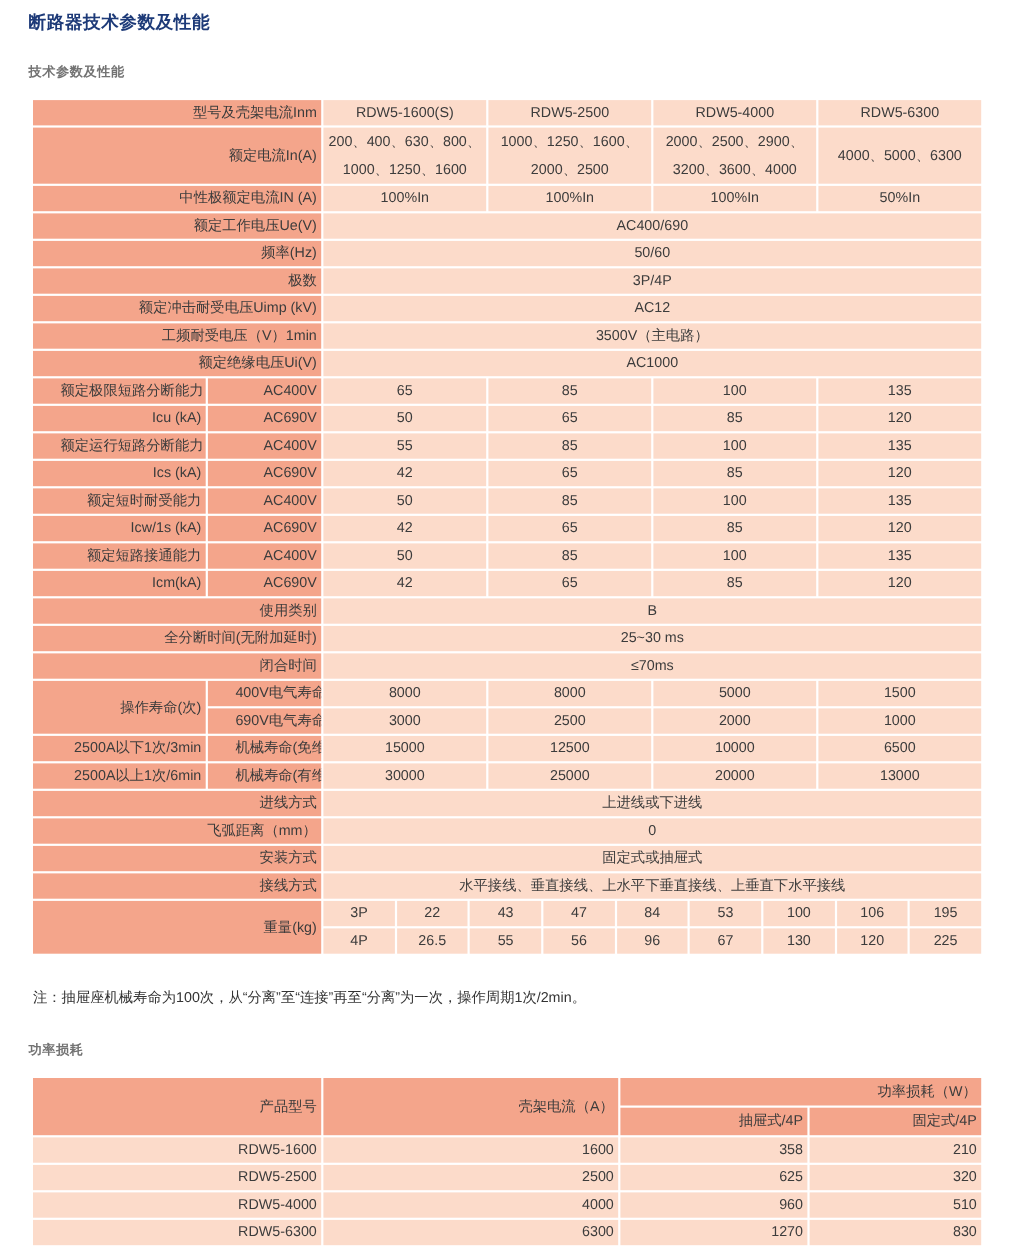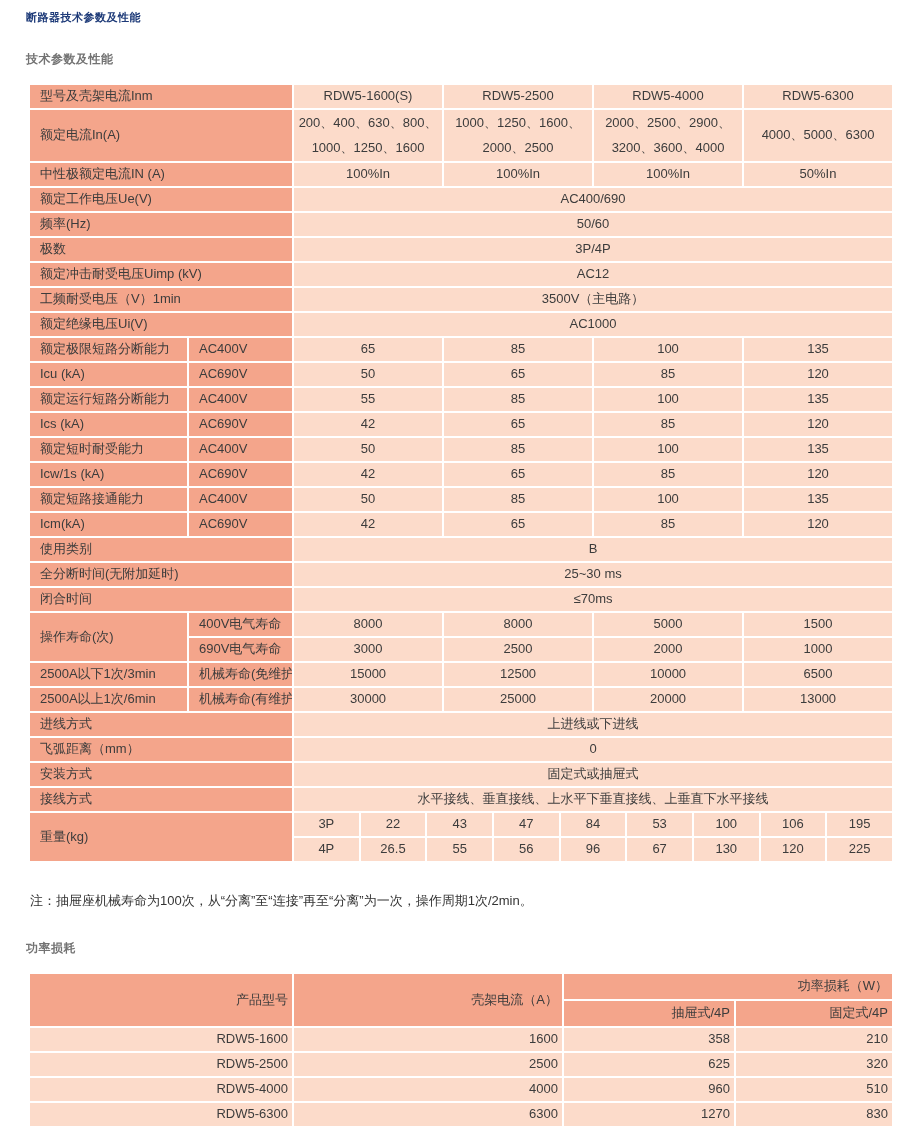--- a/index.html
+++ b/index.html
@@ -5,43 +5,43 @@
   * { box-sizing: border-box; }
   html, body { margin: 0; padding: 0; background: #ffffff; }
   body {
     width: 920px; height: 1137px; overflow: hidden;
     font-family: "Liberation Sans", "DejaVu Sans", sans-serif;
     color: #3c3c3c;
   }
   .page { padding: 10px 24px 0 30px; }
 
   .doc-title {
-    font-size: 11px; font-weight: 700; color: #1d3a78;
+    font-size: 16px; font-weight: 700; color: #1d3a78;
     margin: 0 0 0 -4px; letter-spacing: 0.5px;
   }
   .section-title {
     font-size: 12px; font-weight: 700; color: #737373;
     margin: 26px 0 0 -4px; letter-spacing: 0.5px;
   }
   .section-title.second { margin-top: 30px; }
 
   table {
     border-collapse: separate; border-spacing: 2px;
     table-layout: fixed; width: 866px;
     margin: 15px 0 0 -2px;
   }
   #weightTable { margin-top: -2px; }
   td {
     font-size: 13px; height: 23px; line-height: 1.3;
     padding: 1px 4px; vertical-align: middle;
     overflow: hidden;
   }
   td.h {
-    background: #f4a58b; text-align: left;
-    padding-left: 10px; padding-right: 4px; white-space: nowrap;
+    background: #f4a58b; text-align: right;
+    padding-left: 25px; padding-right: 4px; white-space: nowrap;
   }
   td.d { background: #fcdbca; text-align: center; }
 
   
   #specTable tbody tr:nth-child(2) td { height: 51px; line-height: 1.85; }
 
   
   #powerTable td { text-align: right; padding-left: 13px; }
   #powerTable tbody tr:nth-child(1) td,
   #powerTable tbody tr:nth-child(2) td { height: 25px; }

